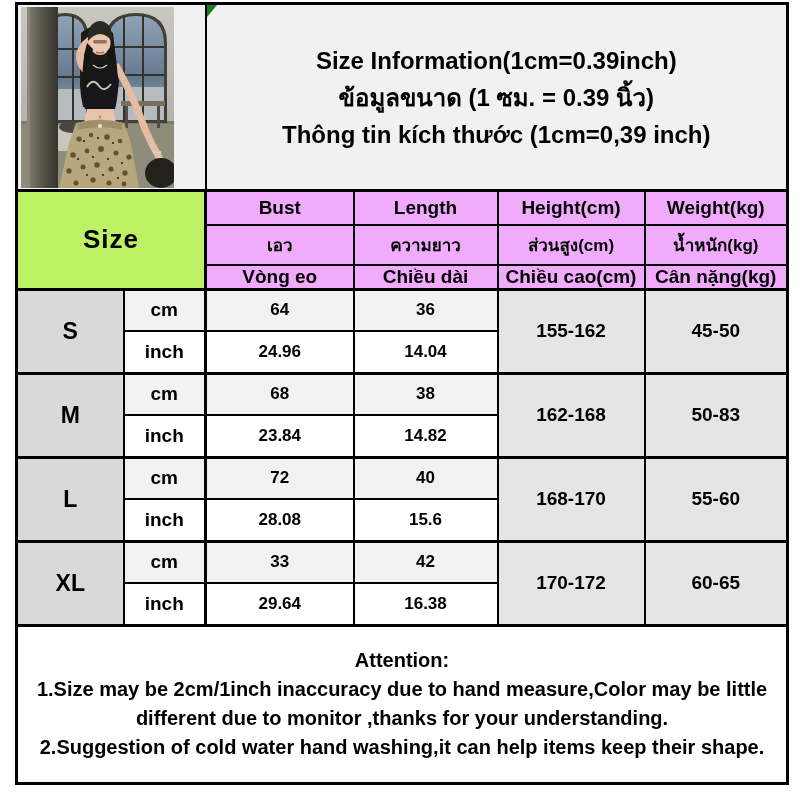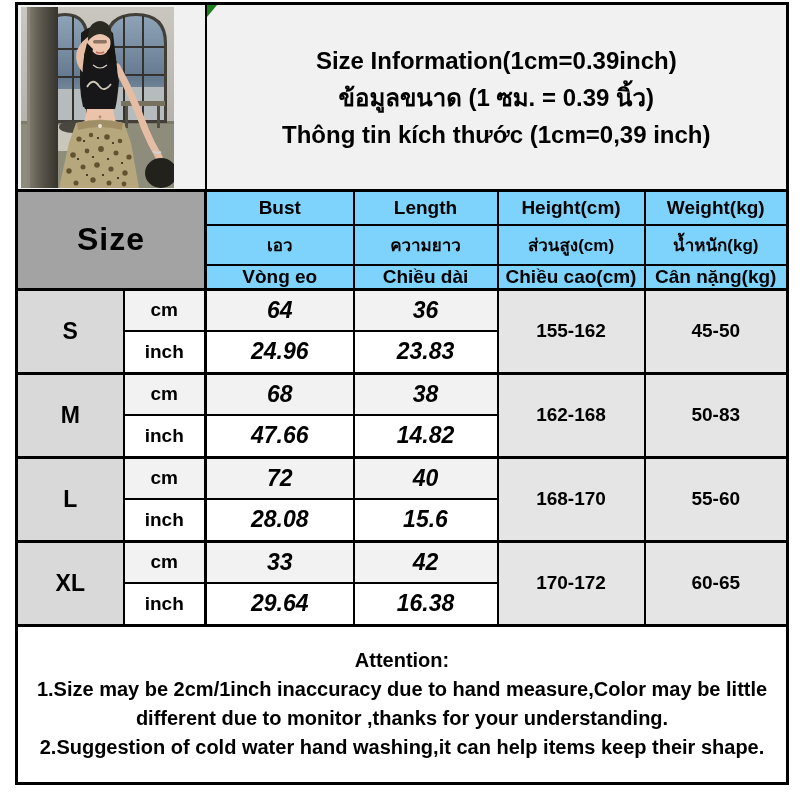--- a/index.html
+++ b/index.html
@@ -13,28 +13,28 @@
   tr.grp td{border-top-width:3px;}
   
   .photo-cell{background:#f1f1f1;}
   .photo-wrap{width:100%;height:184px;display:flex;align-items:flex-start;}
   .photo-wrap svg{margin:2px 0 0 3px;display:block;}
   .title-cell{background:#f1f1f1;position:relative;}
   .corner-marker{position:absolute;top:0;left:0;width:0;height:0;
       border-top:12px solid #1e7d1e;border-right:10px solid transparent;}
   .title-line{font-size:24px;line-height:37px;font-weight:bold;}
   
-  .hdr{background:#7dd3fc;font-size:19px;}
+  .hdr{background:#f0abfc;font-size:19px;}
   .hdr-th{font-size:17px;}
-  .size-hdr{background:#a3a3a3;font-size:32px;letter-spacing:1px;}
+  .size-hdr{background:#bef264;font-size:26px;letter-spacing:1px;}
   
   .size-cell{background:#d9d9d9;font-size:23px;}
   .unit{font-size:19px;}
   .tint{background:#f2f2f2;}
-  .val{font-weight:normal;font-size:23px;font-style:italic;}
+  .val{font-weight:normal;font-size:17px;}
   .range{background:#e5e5e5;font-weight:normal;font-size:19px;}
   
   .attention-cell{background:#ffffff;text-align:left;vertical-align:top;font-weight:normal;
       font-size:20px;line-height:29px;padding:4px 4px 0 5px;}
 </style>
 </head>
 <body>
 
 <div class="sheet">
 <table class="size-table">
@@ -189,34 +189,34 @@
     <td rowspan="2" class="size-cell">S</td>
     <td class="unit tint">cm</td>
     <td class="val tint bl3">64</td>
     <td class="val tint">36</td>
     <td rowspan="2" class="range">155-162</td>
     <td rowspan="2" class="range">45-50</td>
   </tr>
   <tr style="height:42px">
     <td class="unit">inch</td>
     <td class="val bl3">24.96</td>
-    <td class="val">23.83</td>
+    <td class="val">14.04</td>
   </tr>
 
   <tr style="height:42px" class="grp">
     <td rowspan="2" class="size-cell">M</td>
     <td class="unit tint">cm</td>
     <td class="val tint bl3">68</td>
     <td class="val tint">38</td>
     <td rowspan="2" class="range">162-168</td>
     <td rowspan="2" class="range">50-83</td>
   </tr>
   <tr style="height:42px">
     <td class="unit">inch</td>
-    <td class="val bl3">47.66</td>
+    <td class="val bl3">23.84</td>
     <td class="val">14.82</td>
   </tr>
 
   <tr style="height:42px" class="grp">
     <td rowspan="2" class="size-cell">L</td>
     <td class="unit tint">cm</td>
     <td class="val tint bl3">72</td>
     <td class="val tint">40</td>
     <td rowspan="2" class="range">168-170</td>
     <td rowspan="2" class="range">55-60</td>

